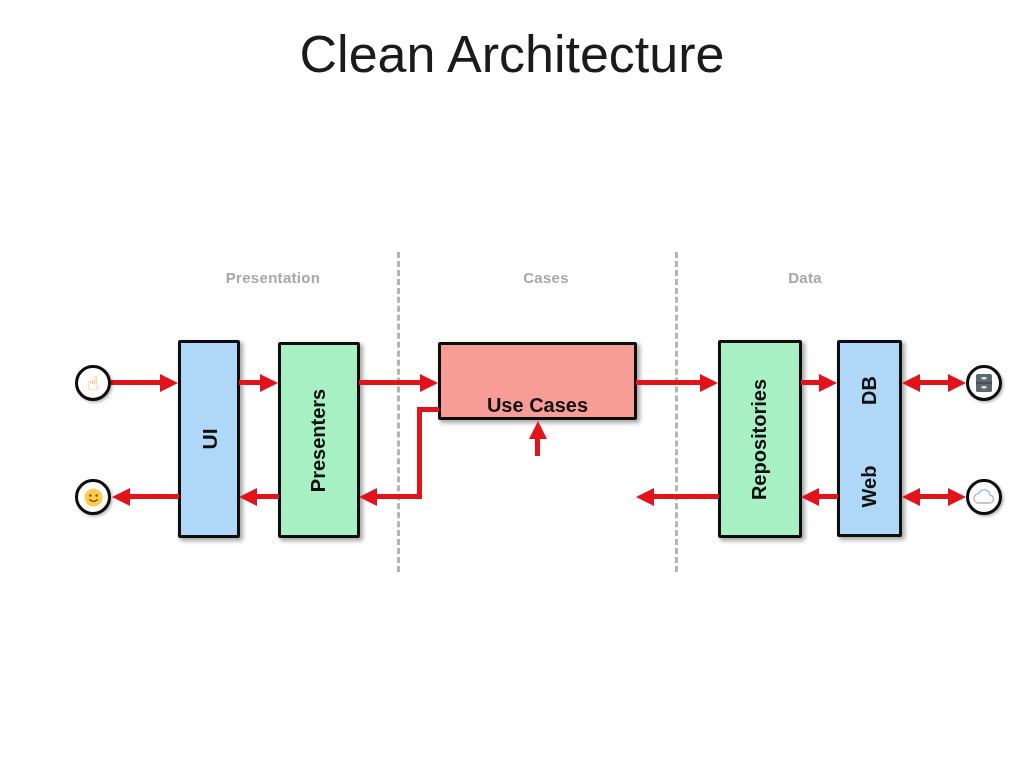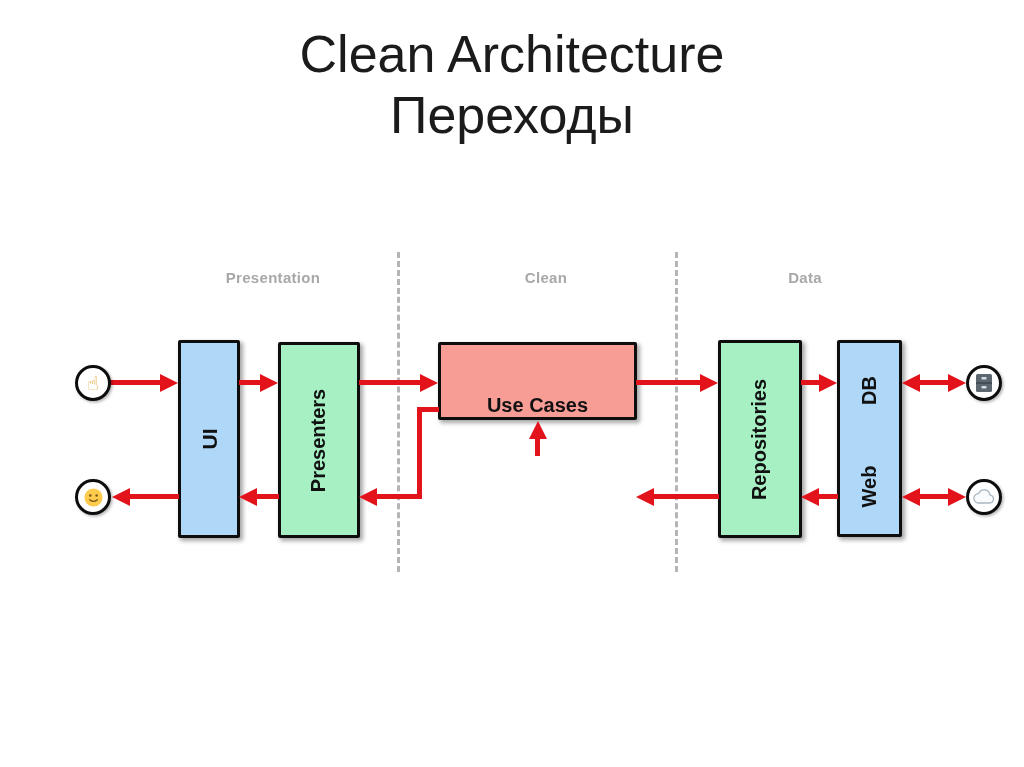--- a/index.html
+++ b/index.html
@@ -47,25 +47,24 @@
   }
   .hand-glyph { font-size:19px; color:#DFA02C; line-height:1; font-family:"DejaVu Sans", sans-serif; }
 </style>
 </head>
 <body>
 
 <div class="slide" style="--red: #E2131B; --divider: #B5B5B5; --lane: #A8A8A8;">
 
   <div class="title">
     <div>Clean Architecture</div>
-    <div>Переходы</div>
   </div>
 
   <span class="lane-label" style="left:265px">Presentation</span>
-  <span class="lane-label" style="left:538px">Clean</span>
+  <span class="lane-label" style="left:538px">Cases</span>
   <span class="lane-label" style="left:797px">Data</span>
 
   <div class="divider" style="left:397px"></div>
   <div class="divider" style="left:675px"></div>
 
   <div class="box" style="left: 178px; top: 340px; width: 62px; height: 198px; background: rgb(175, 215, 247);">
     <span class="lbl vert" style="font-size:21px">UI</span>
   </div>
 
   <div class="box" style="left: 278px; top: 342px; width: 82px; height: 196px; background: rgb(166, 240, 195);">

